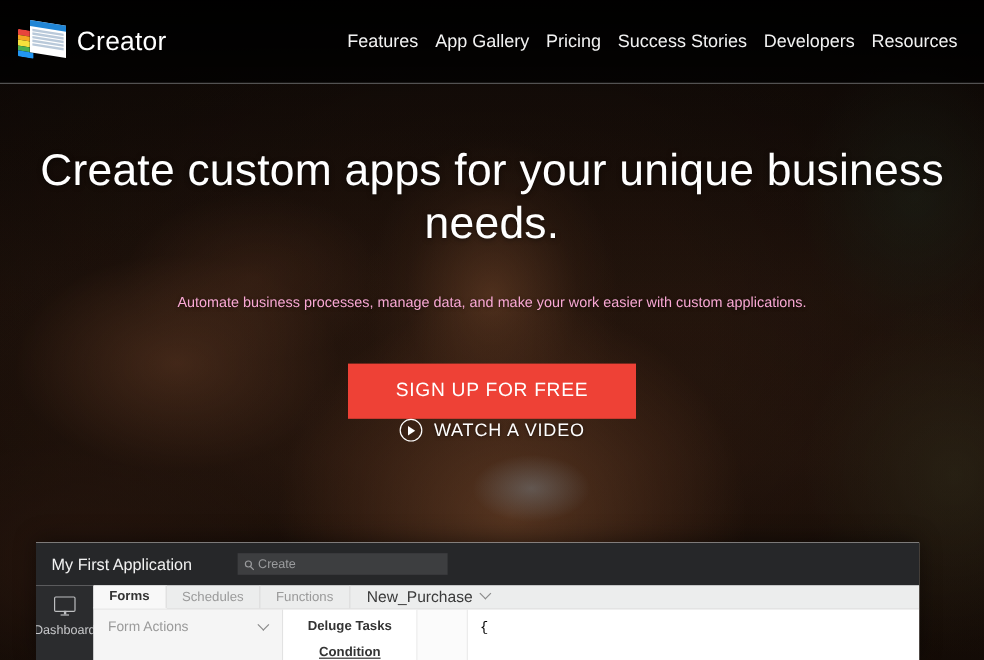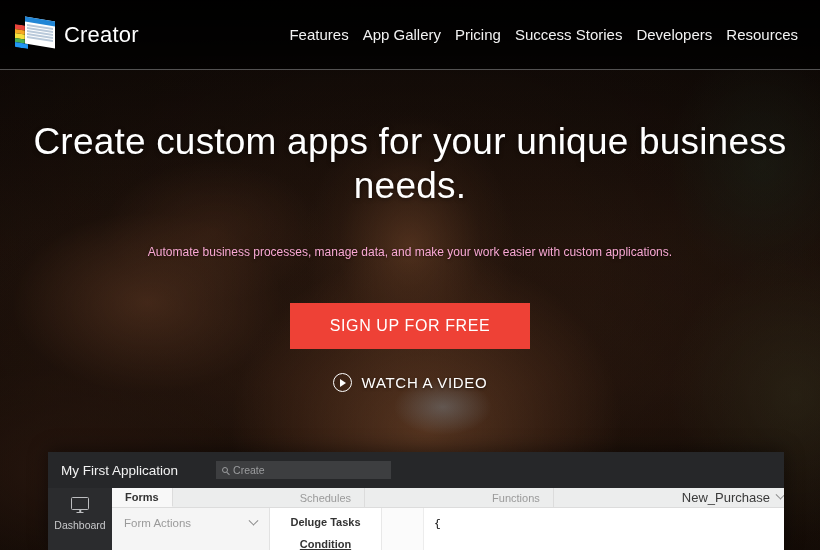--- a/index.html
+++ b/index.html
@@ -92,38 +92,38 @@
   }
   .cta {
     display: inline-block; margin-top: 38px;
     background: #ee4136; color: #fff; border: 0;
     font-size: 16px; letter-spacing: .6px;
     padding: 14px 40px; cursor: pointer;
     font-family: "Liberation Sans", sans-serif;
   }
   .watch {
     display: flex; align-items: center; justify-content: center;
-    gap: 10px; margin-top: 24px; color: #fff;
+    gap: 10px; color: #fff;
     font-size: 15px; letter-spacing: .7px; cursor: pointer;
     text-shadow: 0 1px 3px rgba(0,0,0,.5);
   }
   .play-ring {
     width: 19px; height: 19px; border: 1.4px solid #fff; border-radius: 50%;
     display: flex; align-items: center; justify-content: center;
   }
   .play-ring .tri {
     width: 0; height: 0; margin-left: 2px;
     border-left: 6px solid #fff;
     border-top: 4px solid transparent;
     border-bottom: 4px solid transparent;
   }
 
   
   .appshot {
-    position: absolute; left: 48px; top: 452px; width: 736px; height: 98px;
+    position: absolute; left: 30px; top: 452px; width: 736px; height: 98px;
     background: #fff; overflow: hidden; z-index: 6;
     box-shadow: 0 -2px 18px rgba(0,0,0,.45);
   }
   .app-top {
     height: 36px; background: #262729; display: flex; align-items: center;
   }
   .app-title {
     color: #f2f2f2; font-size: 13.5px; margin-left: 13px; white-space: nowrap;
   }
   .app-search {
@@ -135,40 +135,40 @@
     position: relative; flex: none;
   }
   .app-search .mag::after {
     content: ""; position: absolute; right: -3px; bottom: -2.5px;
     width: 4px; height: 1.2px; background: #9b9c9e; transform: rotate(45deg);
   }
   .app-search span { color: #9b9c9e; font-size: 10.5px; }
 
   .app-body { display: flex; height: 62px; }
   .app-side {
-    width: 64px; background: #2b2c2e; color: #c8c9cb;
+    width: 48px; background: #2b2c2e; color: #c8c9cb;
     display: flex; flex-direction: column; align-items: center;
     padding-top: 9px; flex: none; text-align: right;
   }
   .monitor {
     width: 18px; height: 13px; border: 1.4px solid #bdbec0; border-radius: 1.5px;
     position: relative;
   }
   .monitor::after {
     content: ""; position: absolute; left: 50%; bottom: -4px; transform: translateX(-50%);
     width: 7px; height: 1.5px; background: #bdbec0;
   }
   .monitor::before {
     content: ""; position: absolute; left: 50%; bottom: -3px; transform: translateX(-50%);
     width: 1.5px; height: 3px; background: #bdbec0;
   }
   .side-label { font-size: 10.5px; margin-top: 9px; }
 
   .app-main { flex: 1; background: #f5f5f5; display: flex; flex-direction: column; }
-  .tabs-row { display: flex; height: 26px; background: #eceded; border-bottom: 1px solid #dcdcdc; justify-content: space-between; }
+  .tabs-row { display: flex; height: 26px; background: #eceded; border-bottom: 1px solid #dcdcdc; }
   .tab {
     padding: 0 13px; display: flex; align-items: center;
     font-size: 11px; color: #9a9a9a; border-right: 1px solid #dcdcdc;
   }
   .tab.active { background: #f8f8f8; color: #333; font-weight: bold; border-bottom: 1px solid #f8f8f8; }
   .tab-title {
     display: flex; align-items: center; gap: 7px;
     padding-left: 14px; font-size: 13px; color: #3a3a3a;
   }
   .chev {

